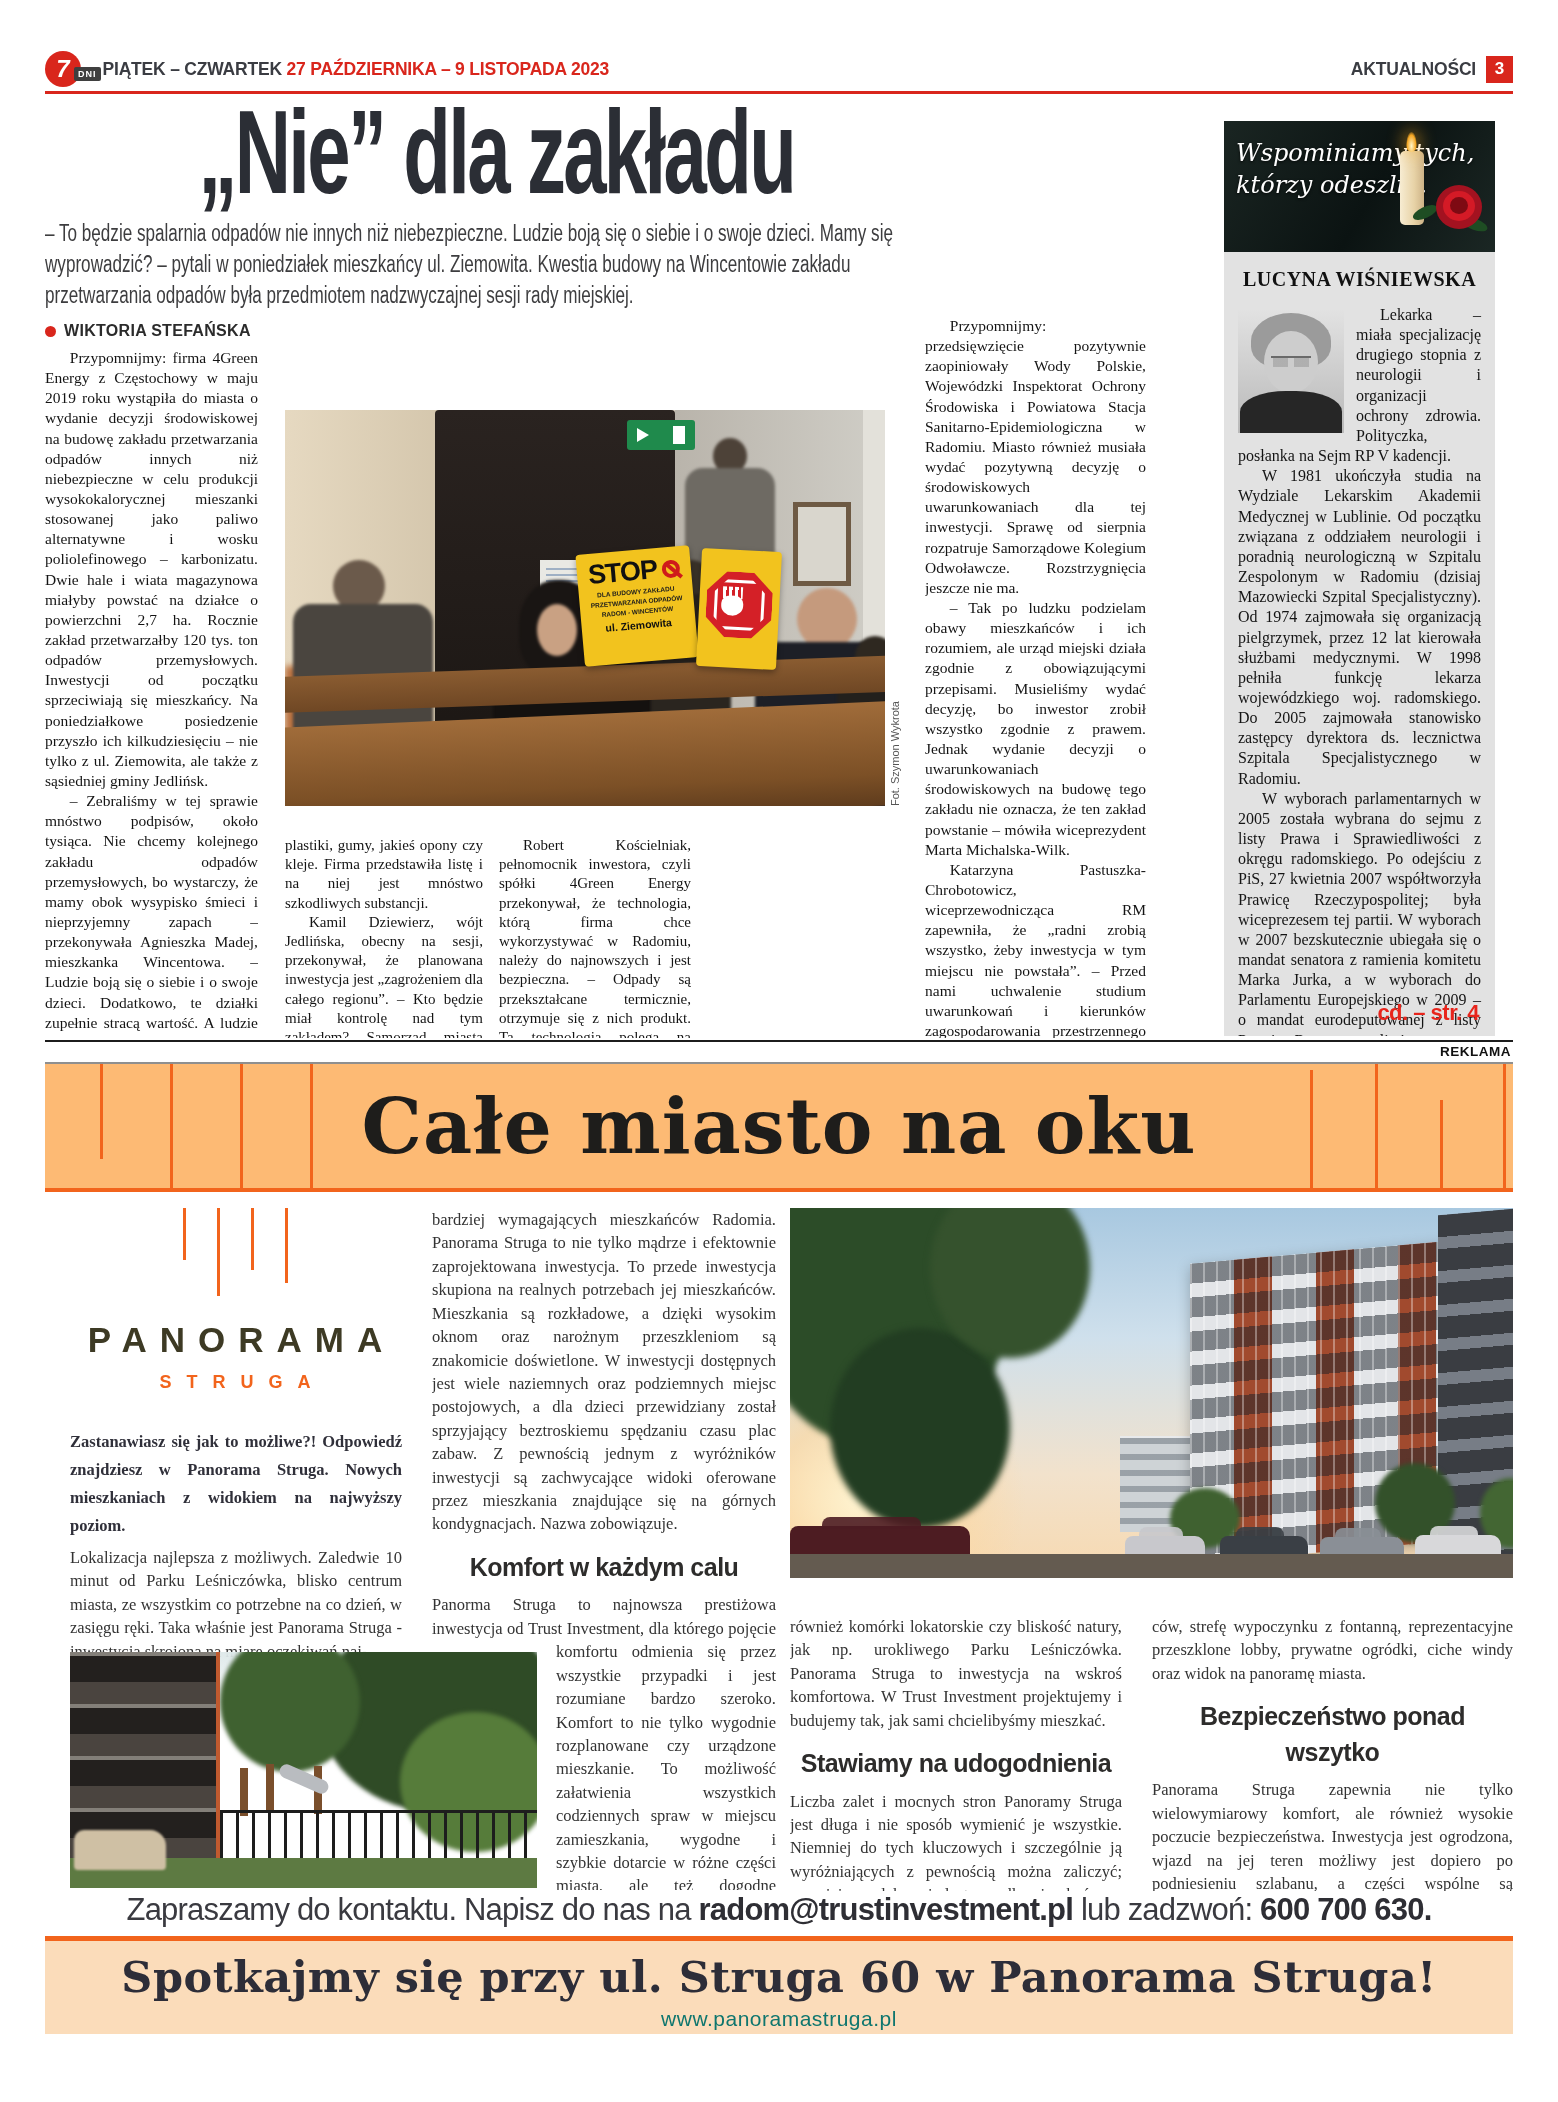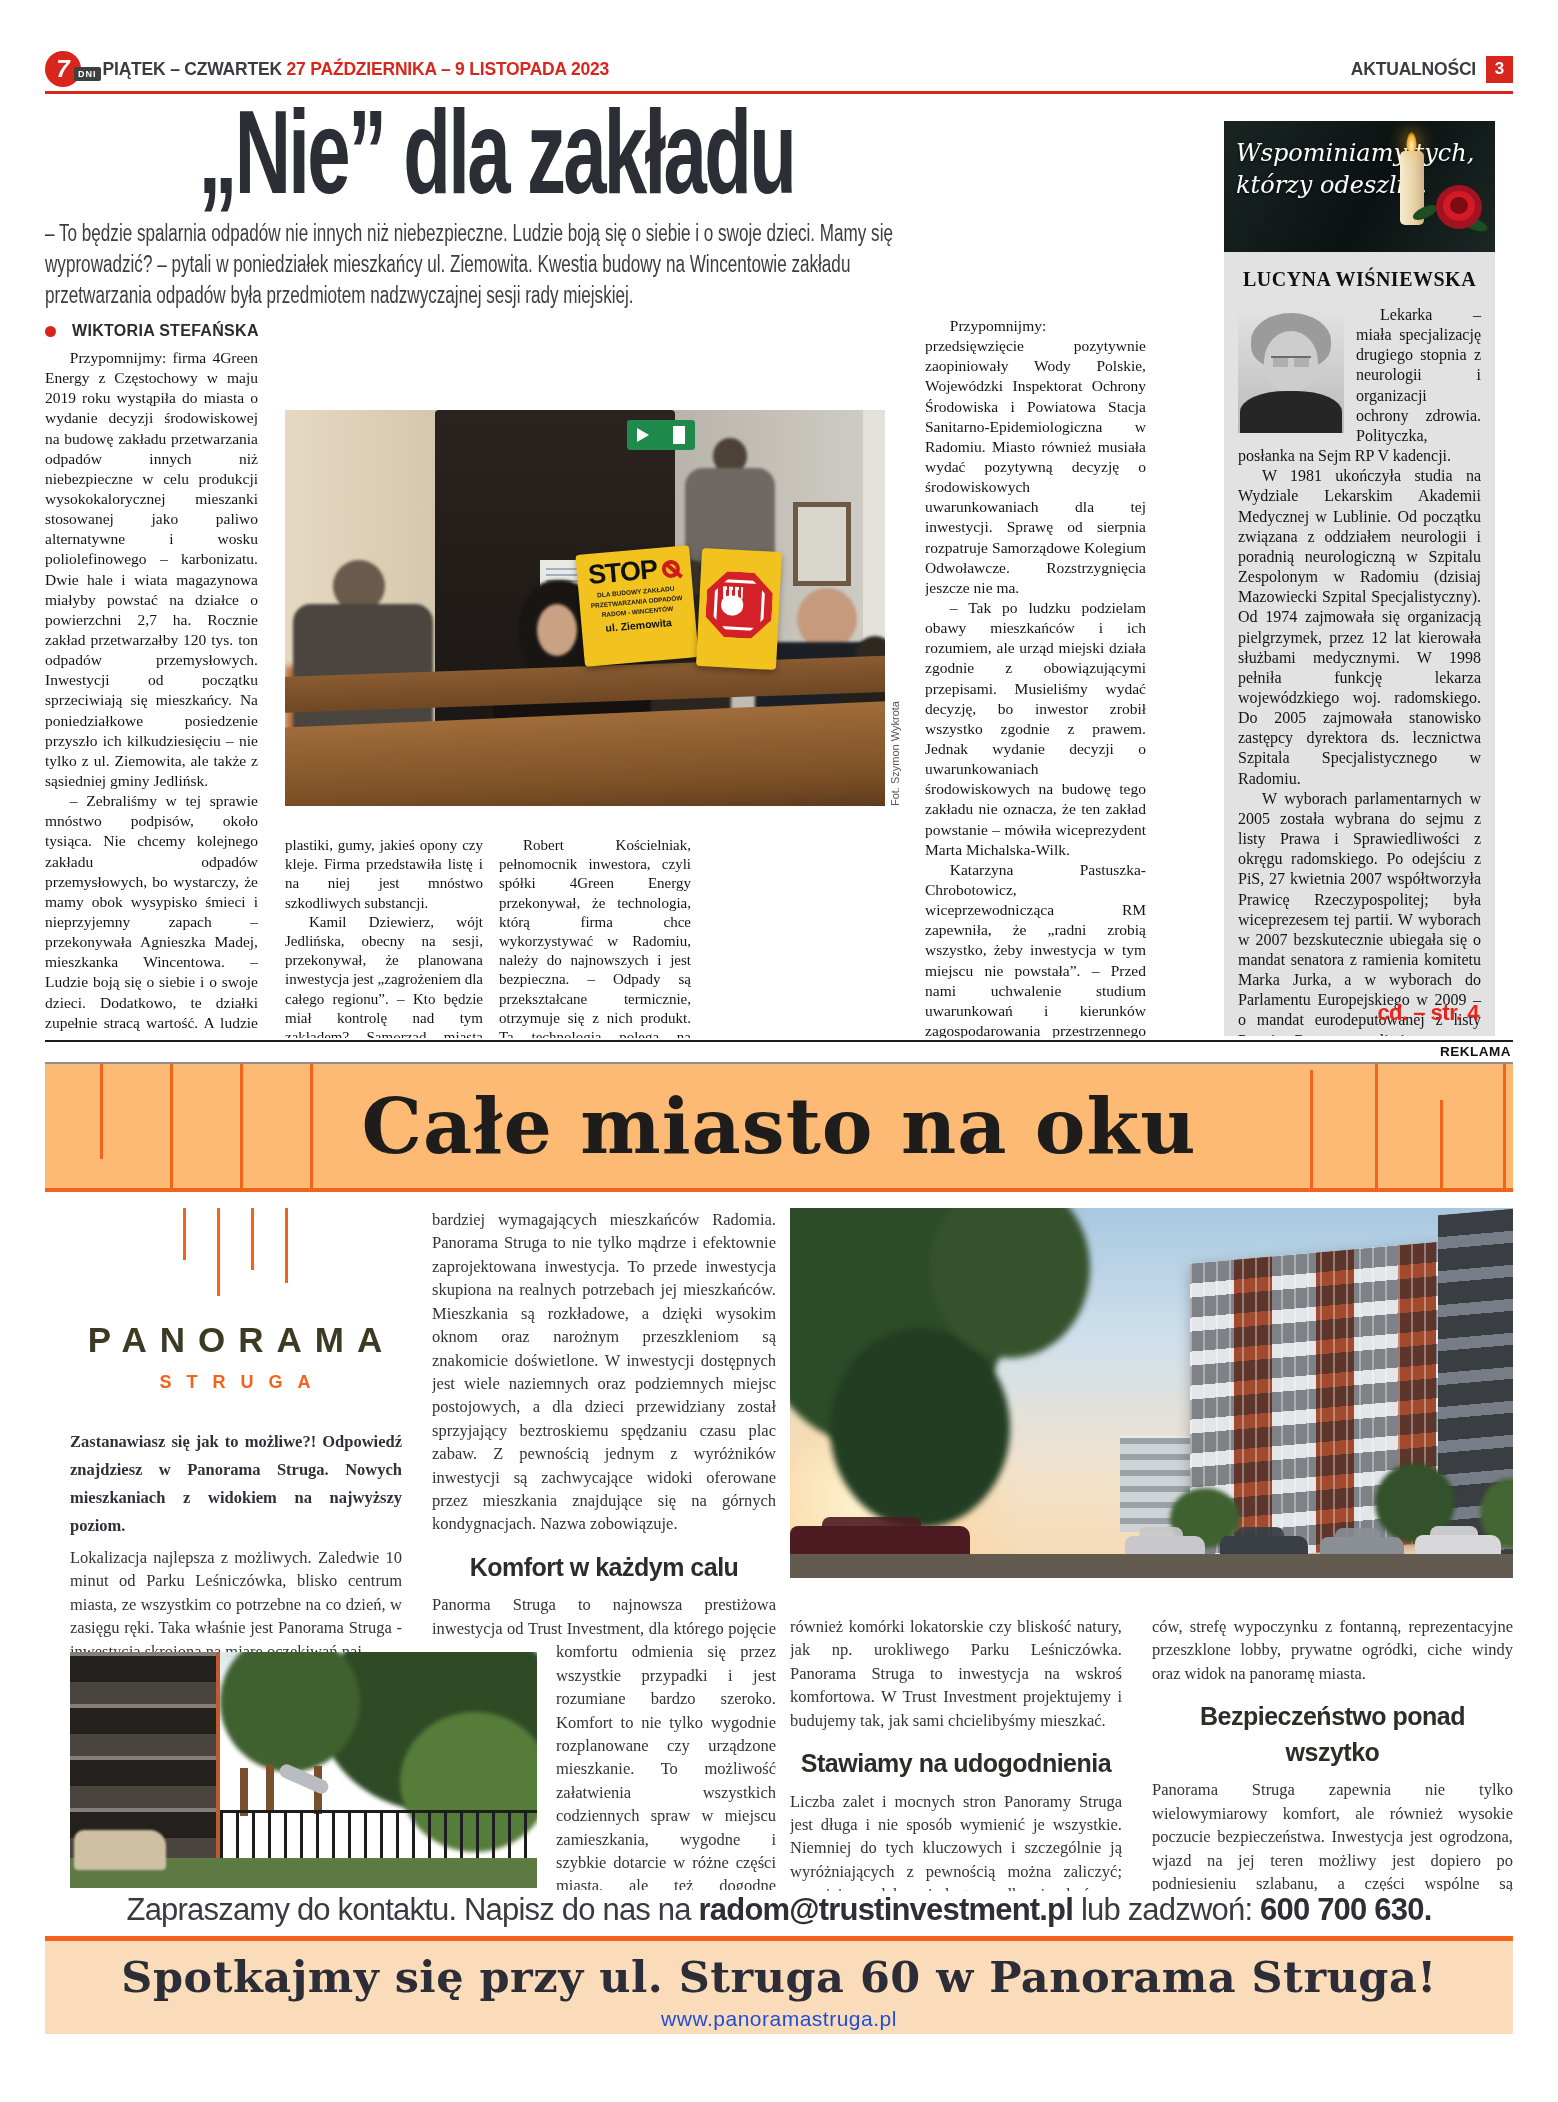--- a/index.html
+++ b/index.html
@@ -27,21 +27,21 @@
     font-weight:bold; font-size:17px; display:flex; align-items:center; justify-content:center; }
   .red-rule { left:45px; top:91px; width:1468px; height:3px; background:#d9261c; }
 
   
   .headline { left:45px; top:96px; width:862px; height:115px; text-align:center; overflow:visible; }
   .headline span { display:inline-block; font-size:118px; font-weight:bold; letter-spacing:-4px;
     color:#2b2e35; line-height:0.95; transform:scaleX(0.66); transform-origin:center top; white-space:nowrap; }
   .lead-wrap { left:45px; top:218px; width:862px; height:96px; overflow:visible; }
   .lead { width:1185px; transform:scaleX(0.728); transform-origin:left top;
     font-size:23.5px; line-height:1.32; color:#3d3d3f; letter-spacing:0; }
-  .byline-row { left:45px; top:322px; display:flex; align-items:center; gap:16px; }
+  .byline-row { left:45px; top:322px; display:flex; align-items:center; gap:8px; }
   .byline-dot { width:11px; height:11px; border-radius:50%; background:#d9261c; }
   .byline { font-size:16px; font-weight:bold; letter-spacing:0.3px; color:#2b2b2b; }
 
   
   .serif-col { font-family:"Liberation Serif", serif; color:#141414; text-align:justify; overflow:hidden; }
   .serif-col p { text-indent:1.6em; }
   .serif-col p.noindent { text-indent:0; }
   .col1 { left:45px;  top:348px; width:213px; height:690px; font-size:15.5px; line-height:1.3; }
   .col2 { left:285px; top:836px; width:198px; height:202px; font-size:15px;   line-height:1.28; }
   .col3 { left:499px; top:836px; width:192px; height:202px; font-size:15px;   line-height:1.28; }
@@ -204,21 +204,21 @@
     border-radius:10px 16px 4px 4px; filter:blur(1px); }
 
   
   .contact-line { left:45px; top:1892px; width:1468px; text-align:center; font-size:31px;
     letter-spacing:-0.8px; color:#3a3a40; white-space:nowrap; }
   .contact-line b { color:#2e2e34; }
   .footer-band { left:45px; top:1936px; width:1468px; height:98px; background:#fbdcba;
     border-top:5px solid #f2641c; text-align:center; }
   .footer-title { margin-top:11px; font-family:"DejaVu Serif", serif; font-weight:bold;
     font-size:43px; color:#2d2d38; letter-spacing:0.5px; }
-  .footer-url { margin-top:5px; font-size:21px; color:#1d4ed8; letter-spacing:0.5px; }
+  .footer-url { margin-top:5px; font-size:21px; color:#0f766e; letter-spacing:0.5px; }
 </style>
 </head>
 <body>
 
 <div id="page">
 
   <div class="abs header-bar">
     <div class="logo-cluster">
       <div class="logo-circle">
           <span>7</span>

